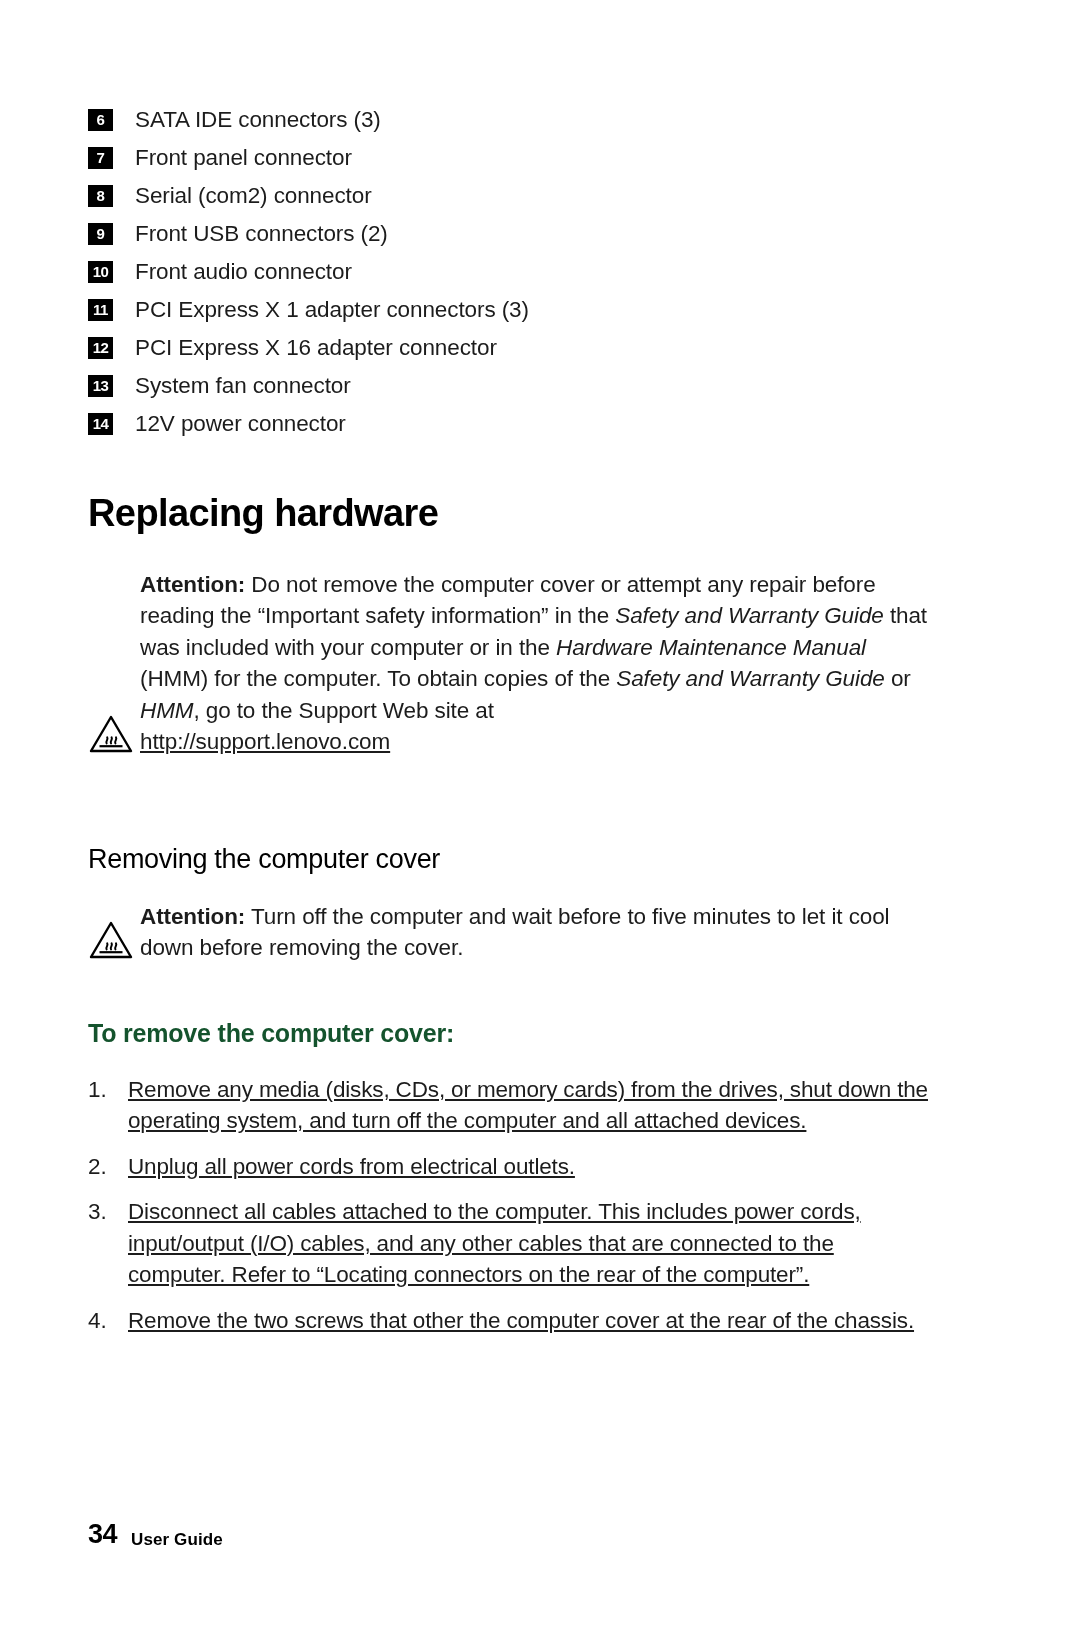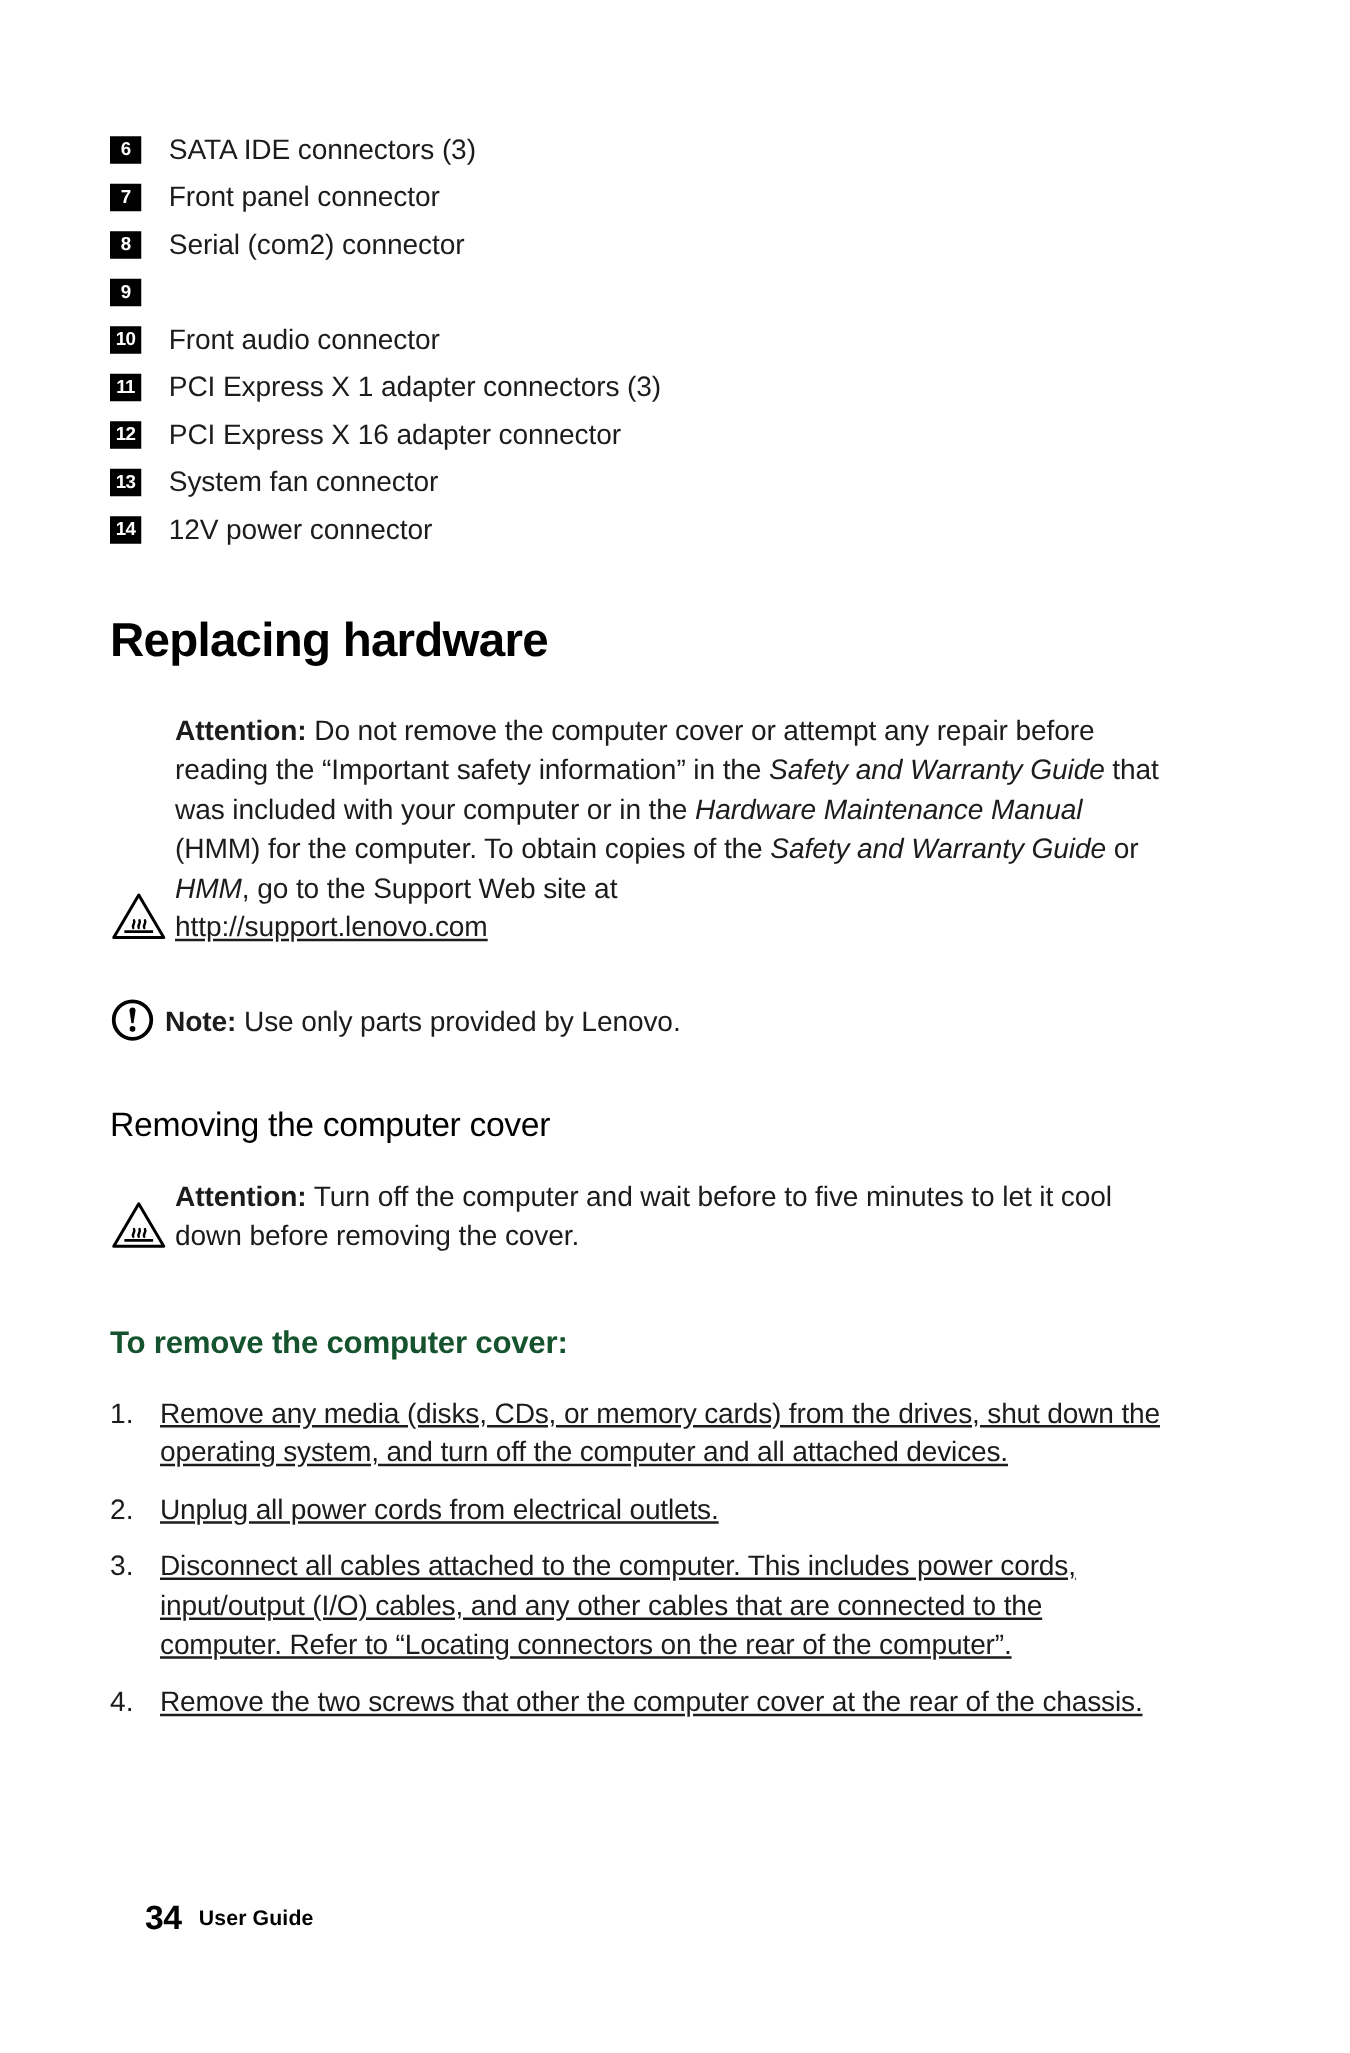--- a/index.html
+++ b/index.html
@@ -155,22 +155,21 @@
     color: #1c1c1c;
     text-decoration: underline;
   }
 
   
   .footer {
     position: absolute;
     left: 88px;
     bottom: 92px;
     display: flex;
-    align-items: center;
-    margin-left: 28px;
+    align-items: flex-end;
   }
   .footer-page {
     font-size: 27px;
     font-weight: bold;
     color: #000000;
     letter-spacing: -0.5px;
   }
   .footer-label {
     font-size: 17px;
     font-weight: bold;
@@ -199,20 +198,21 @@
       <li class="legend-row">
         <span class="legend-badge">7</span>
         <span class="legend-label">Front panel connector</span>
       </li>
       <li class="legend-row">
         <span class="legend-badge">8</span>
         <span class="legend-label">Serial (com2) connector</span>
       </li>
       <li class="legend-row">
         <span class="legend-badge">9</span>
+        <span class="legend-label">Front USB connectors (2)</span>
       </li>
       <li class="legend-row">
         <span class="legend-badge">10</span>
         <span class="legend-label">Front audio connector</span>
       </li>
       <li class="legend-row">
         <span class="legend-badge">11</span>
         <span class="legend-label">PCI Express X 1 adapter connectors (3)</span>
       </li>
       <li class="legend-row">
@@ -243,32 +243,20 @@
           <path d="M27.4 29.4 C26.0 26.8 29.4 26.0 28.0 23.3" fill="none" stroke="#000" stroke-width="2.0" stroke-linecap="round"></path>
         </svg>
       </div>
       <div class="admon-body">
         <b>Attention:</b><span> Do not remove the computer cover or attempt any repair before reading the “Important safety information” in the </span><i>Safety and Warranty Guide</i><span> that was included with your computer or in the </span><i>Hardware Maintenance Manual</i><span> (HMM) for the computer. To obtain copies of the </span><i>Safety and Warranty Guide</i><span> or </span><i>HMM</i><span>, go to the Support Web site at </span><br><span class="url-link">http://support.lenovo.com</span>
       </div>
     </div>
 
     <div class="spacer-40"></div>
 
-    <div class="note-row">
-      <div class="note-icon">
-        <svg width="36" height="36" viewBox="0 0 36 36" aria-hidden="true">
-          <circle cx="18" cy="18" r="15" fill="none" stroke="#000" stroke-width="3"></circle>
-          <path d="M18 8 C19.6 8 20.6 9.2 20.4 10.6 L18.9 20.2 C18.8 20.8 17.2 20.8 17.1 20.2 L15.6 10.6 C15.4 9.2 16.4 8 18 8 Z" fill="#000"></path>
-          <circle cx="18" cy="25" r="2.3" fill="#000"></circle>
-        </svg>
-      </div>
-      <div class="note-text">
-        <b>Note:</b><span> Use only parts provided by Lenovo.</span>
-      </div>
-    </div>
 
     <div class="spacer-46"></div>
 
     <h2 class="subsection-title">Removing the computer cover</h2>
 
     <div class="spacer-26"></div>
 
     <div class="admonition">
       <div class="admon-icon">
         <svg width="46" height="40" viewBox="0 0 46 40" aria-hidden="true">

